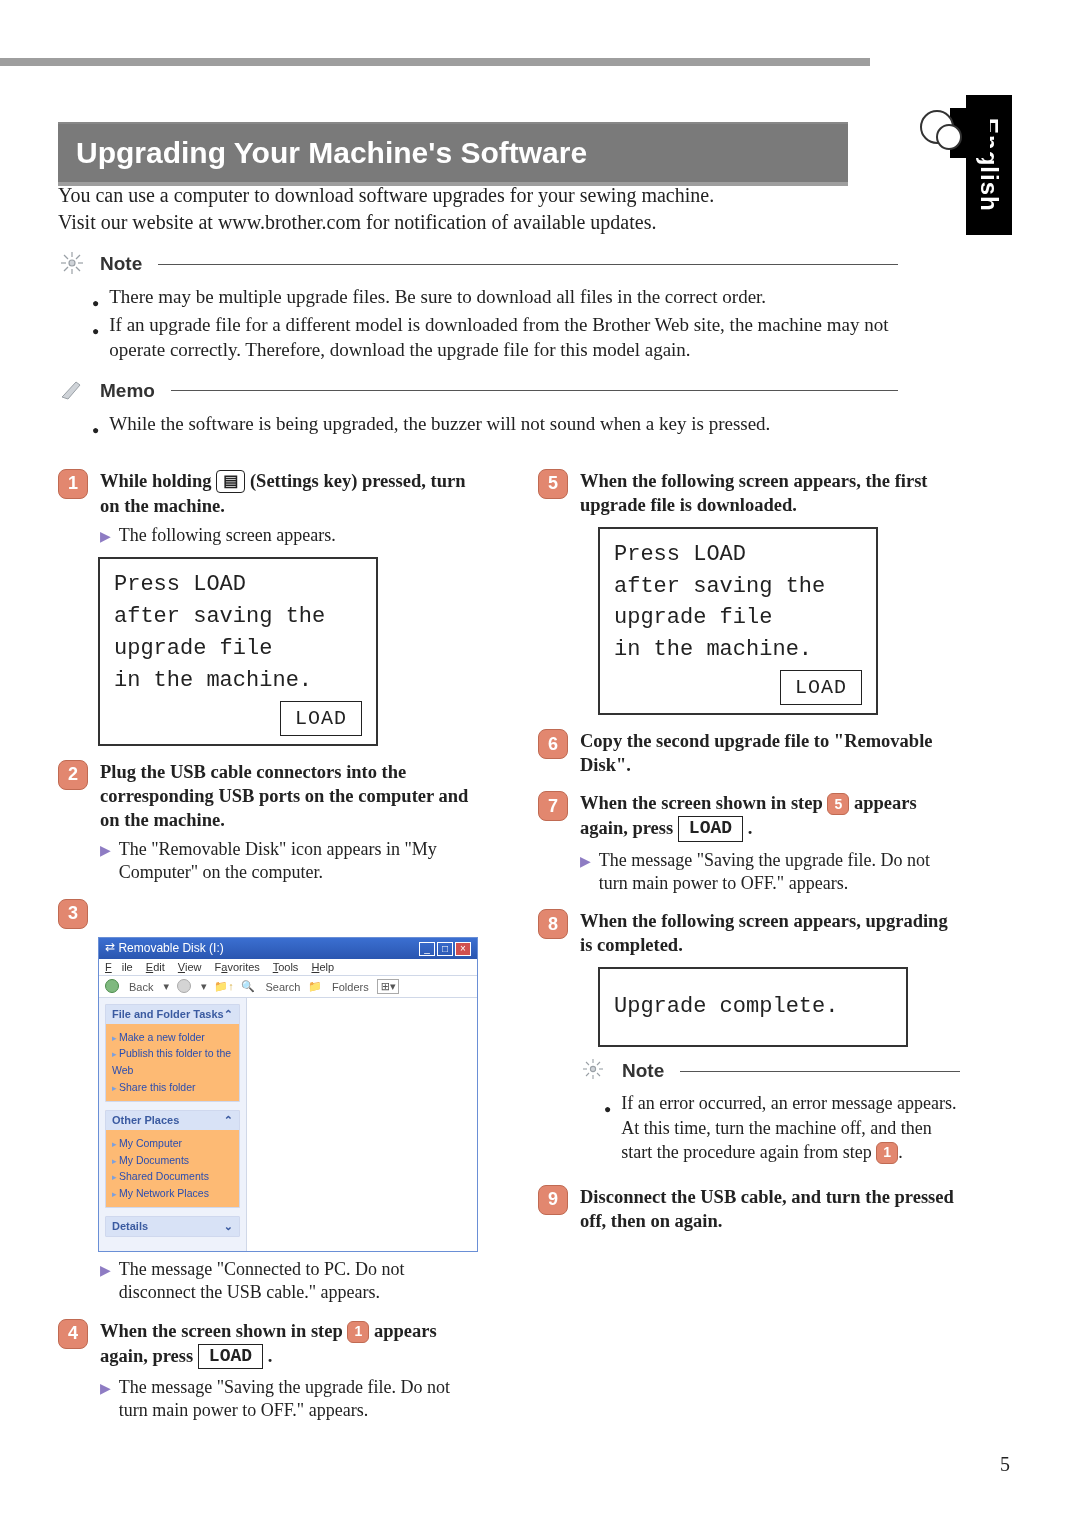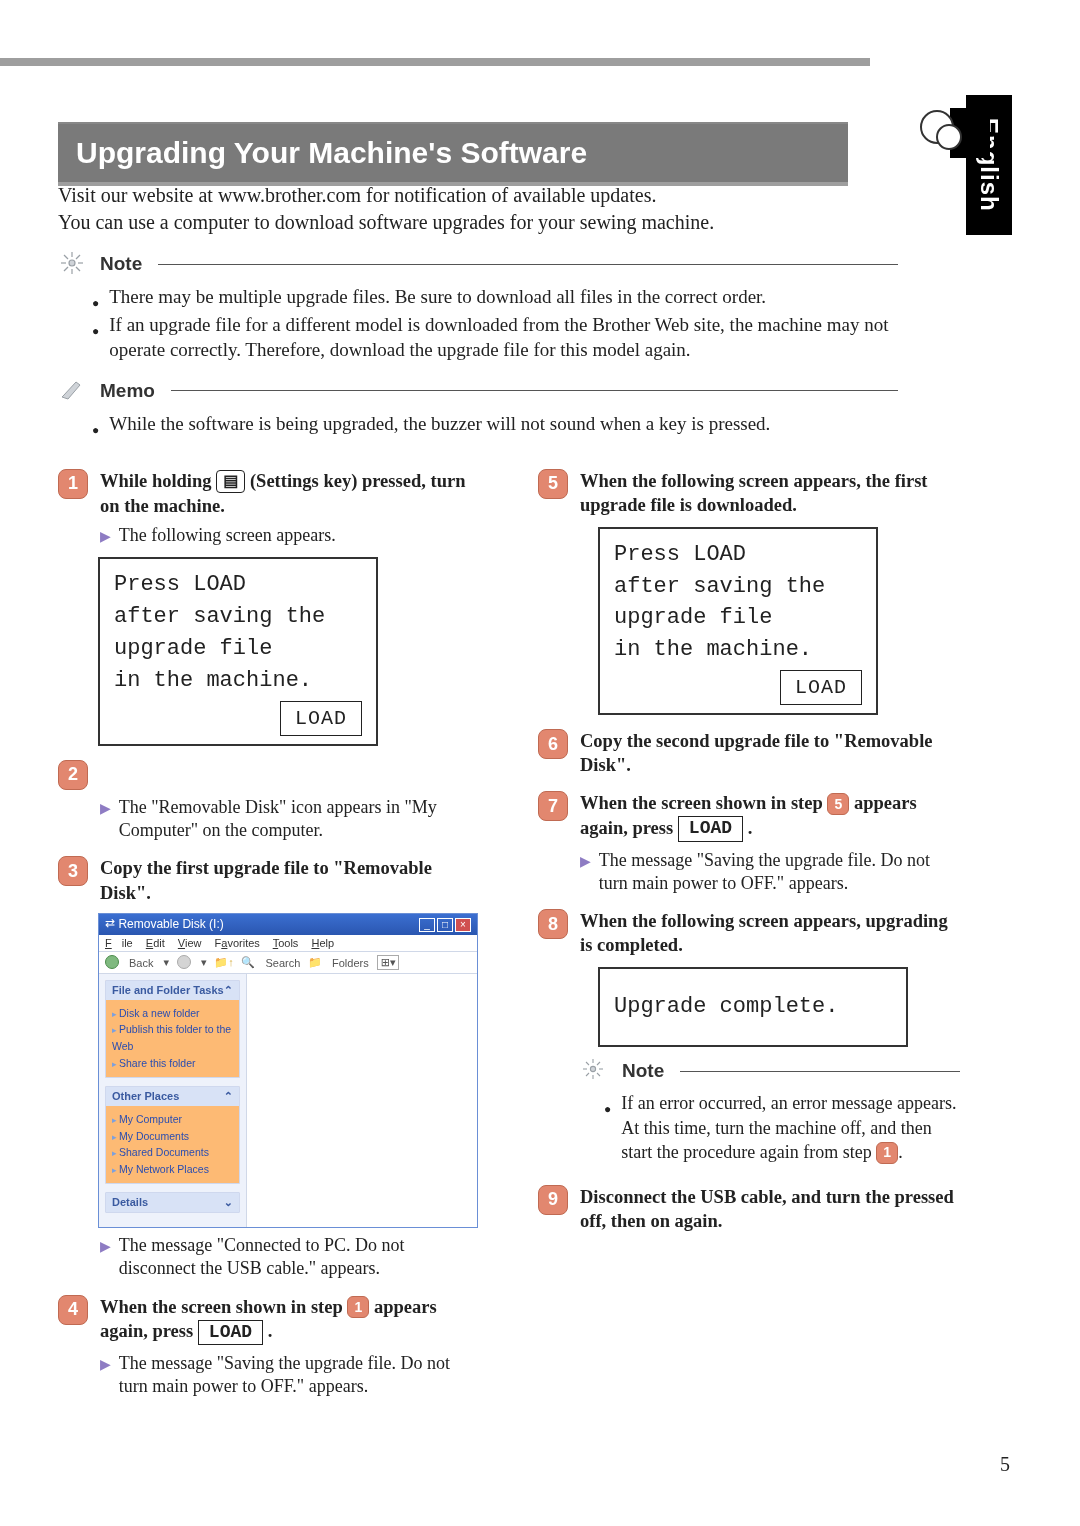--- a/index.html
+++ b/index.html
@@ -74,22 +74,22 @@
 
   <div class="tab-right">
     <div class="fill"></div>
       <div class="c1"></div>
       <div class="c2"></div>
   </div>
 
   <div class="title-band">Upgrading Your Machine's Software</div>
 
   <div class="intro">
+    <div>You can use a computer to download software upgrades for your sewing machine.</div>
     <div>Visit our website at www.brother.com for notification of available updates.</div>
-    <div>You can use a computer to download software upgrades for your sewing machine.</div>
   </div>
 
   <div class="note-block">
     <div class="nb-header">
       <span class="nb-icon">
         <svg width="30" height="26">
             <g stroke="#9aa0a6" stroke-width="1.2">
               <circle cx="14" cy="13" r="3" fill="#cfd3d8"></circle>
               <line x1="14" y1="2" x2="14" y2="7"></line>
               <line x1="14" y1="19" x2="14" y2="24"></line>
@@ -155,29 +155,29 @@
       <div class="lcd">
         <div>Press LOAD</div>
         <div>after saving the</div>
         <div>upgrade file</div>
         <div>in the machine.</div>
         <div class="loadrow"><span class="loadbox">LOAD</span></div>
       </div>
 
       <div class="step">
         <div class="num">2</div>
+        <div class="txt">Plug the USB cable connectors into the corresponding USB ports on the computer and on the machine.</div>
       </div>
       <div class="sub">
           <span class="tri">▶</span>
           <span>The "Removable Disk" icon appears in "My Computer" on the computer.</span>
         </div>
 
       <div class="step">
         <div class="num">3</div>
-        <div class="txt">Copy the first upgrade file to "Removable Disk".</div>
       </div>
 
       <div class="win">
         <div class="titlebar">
           <span><span style="position:relative;top:-1px;">⇄ </span><span>Removable Disk (I:)</span></span>
           <span class="btns"><span>_</span><span>□</span><span style="background:#d05050;">×</span></span>
         </div>
         <div class="menubar">
           <span><u>F</u><span></span>ile</span>
           <span><u>E</u>dit</span>
@@ -212,21 +212,21 @@
             </span>
         </div>
         <div class="body">
           <div class="side">
             <div class="panel">
               <div class="ph">
                   <span>File and Folder Tasks</span>
                   <span>⌃</span>
                 </div>
               <div class="pb">
-                <div>Disk a new folder</div>
+                <div>Make a new folder</div>
                 <div>Publish this folder to the Web</div>
                 <div>Share this folder</div>
               </div>
             </div>
             <div class="panel">
               <div class="ph">
                   <span>Other Places</span>
                   <span>⌃</span>
                 </div>
               <div class="pb">

